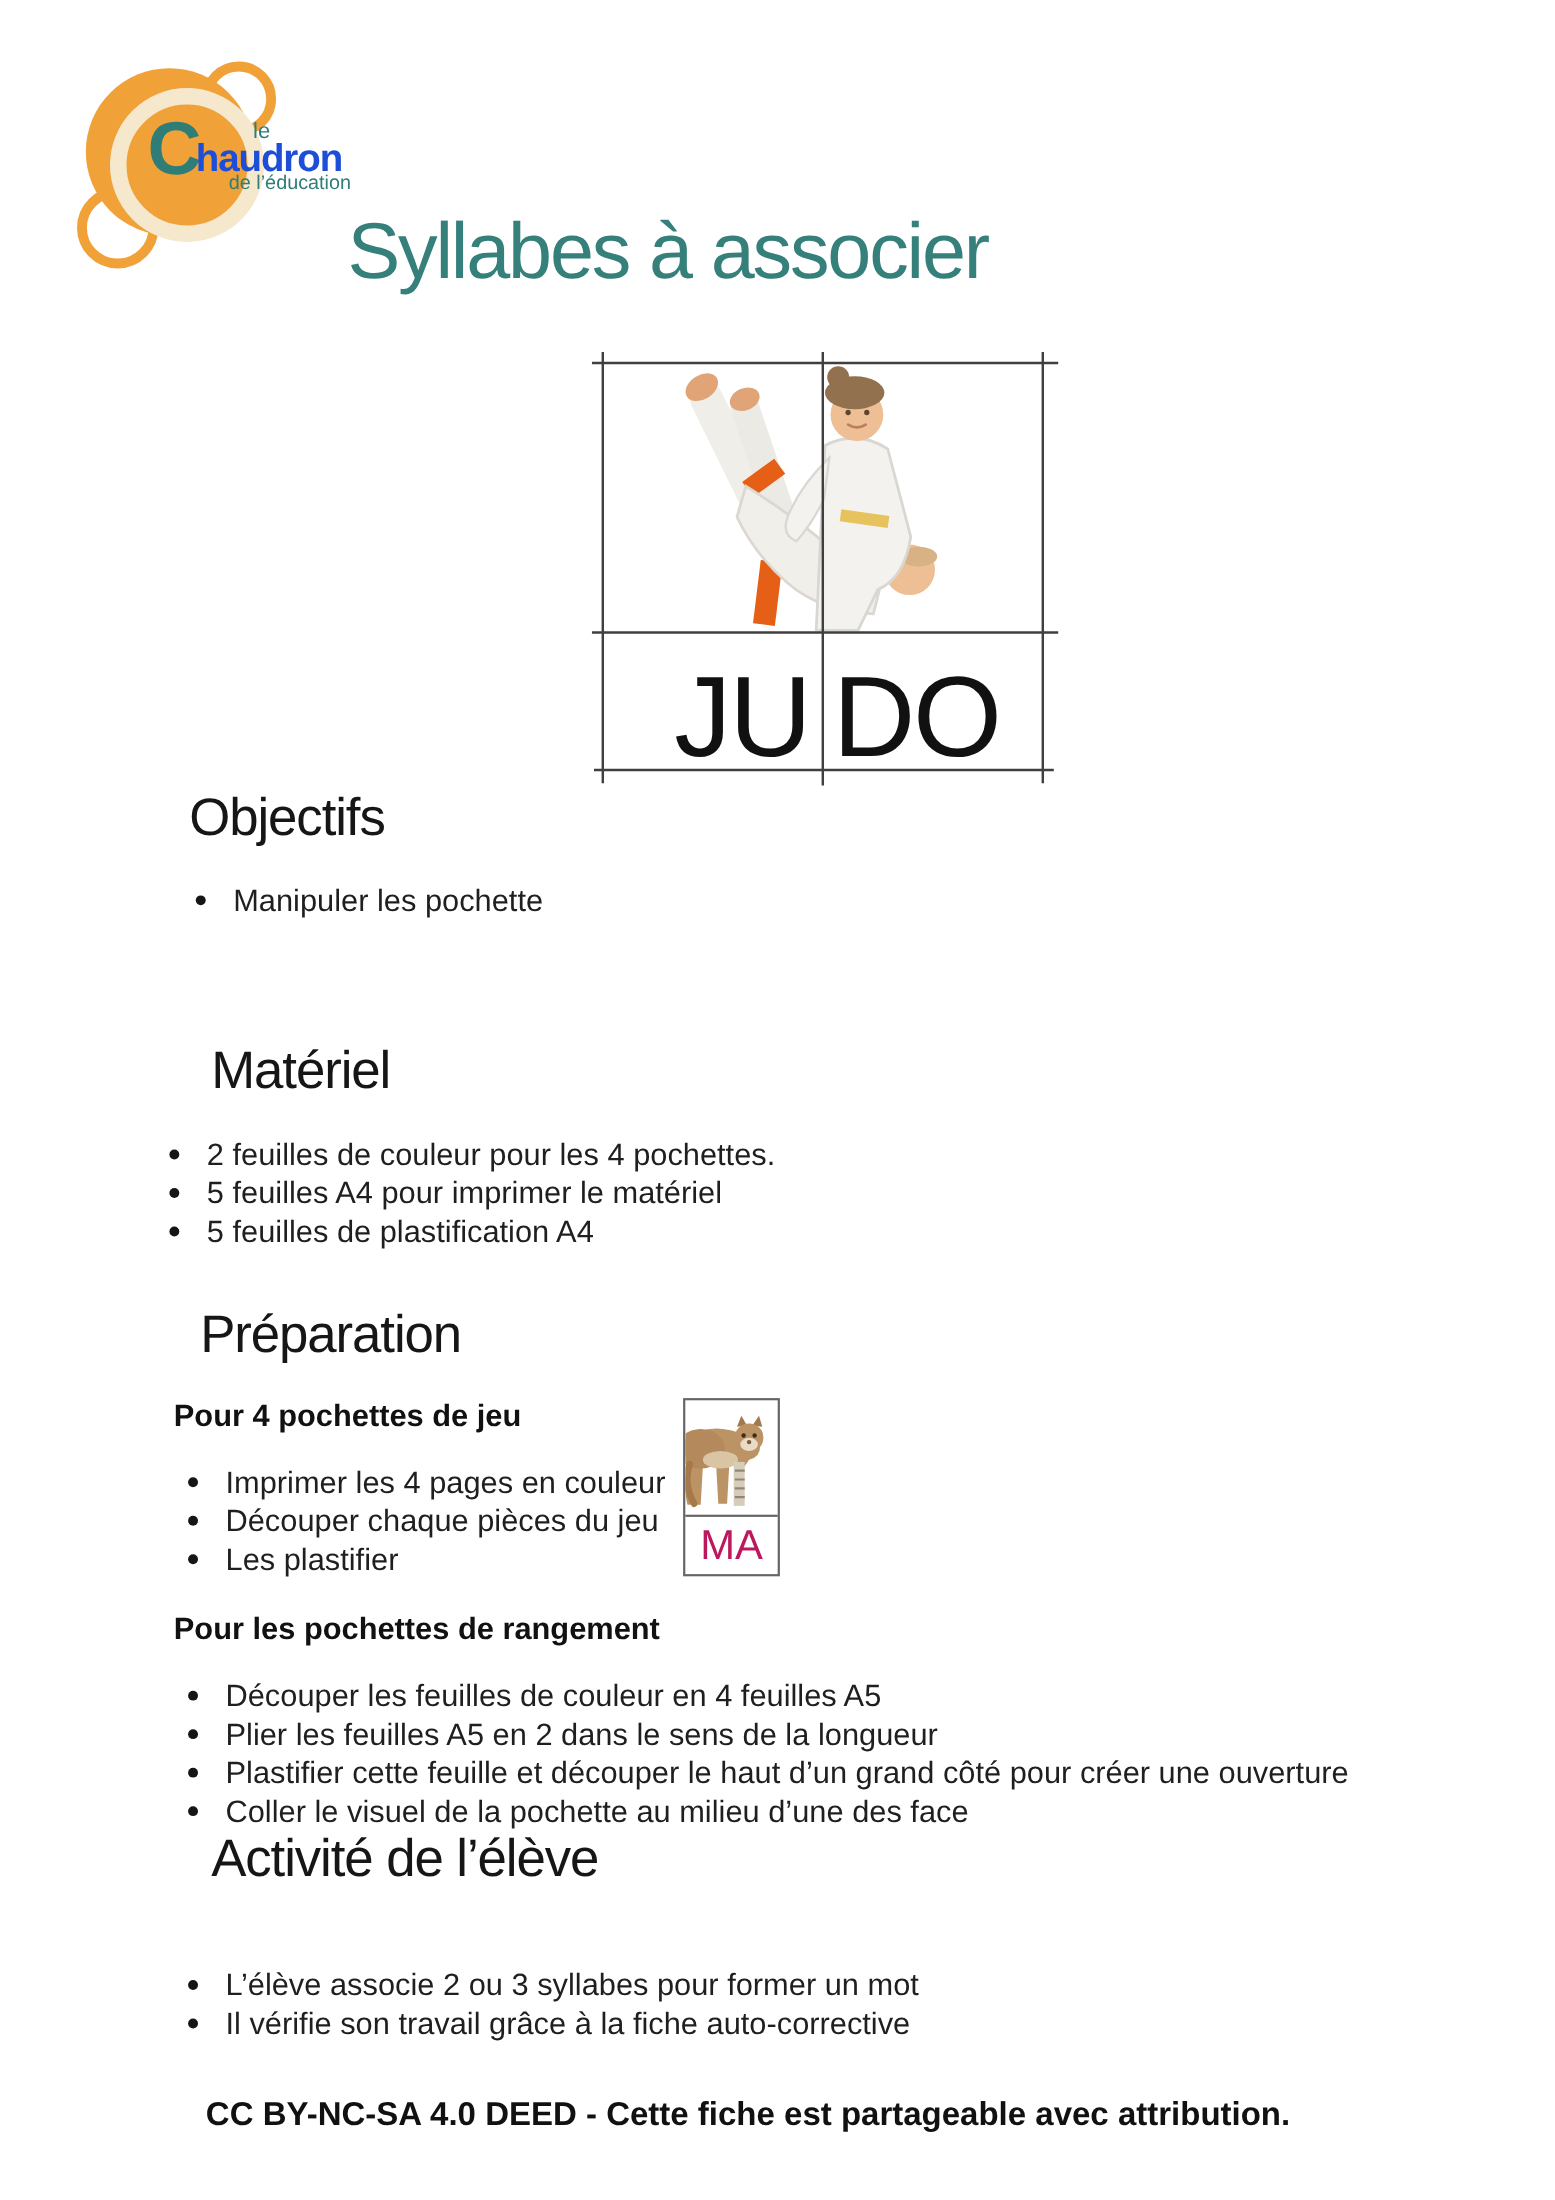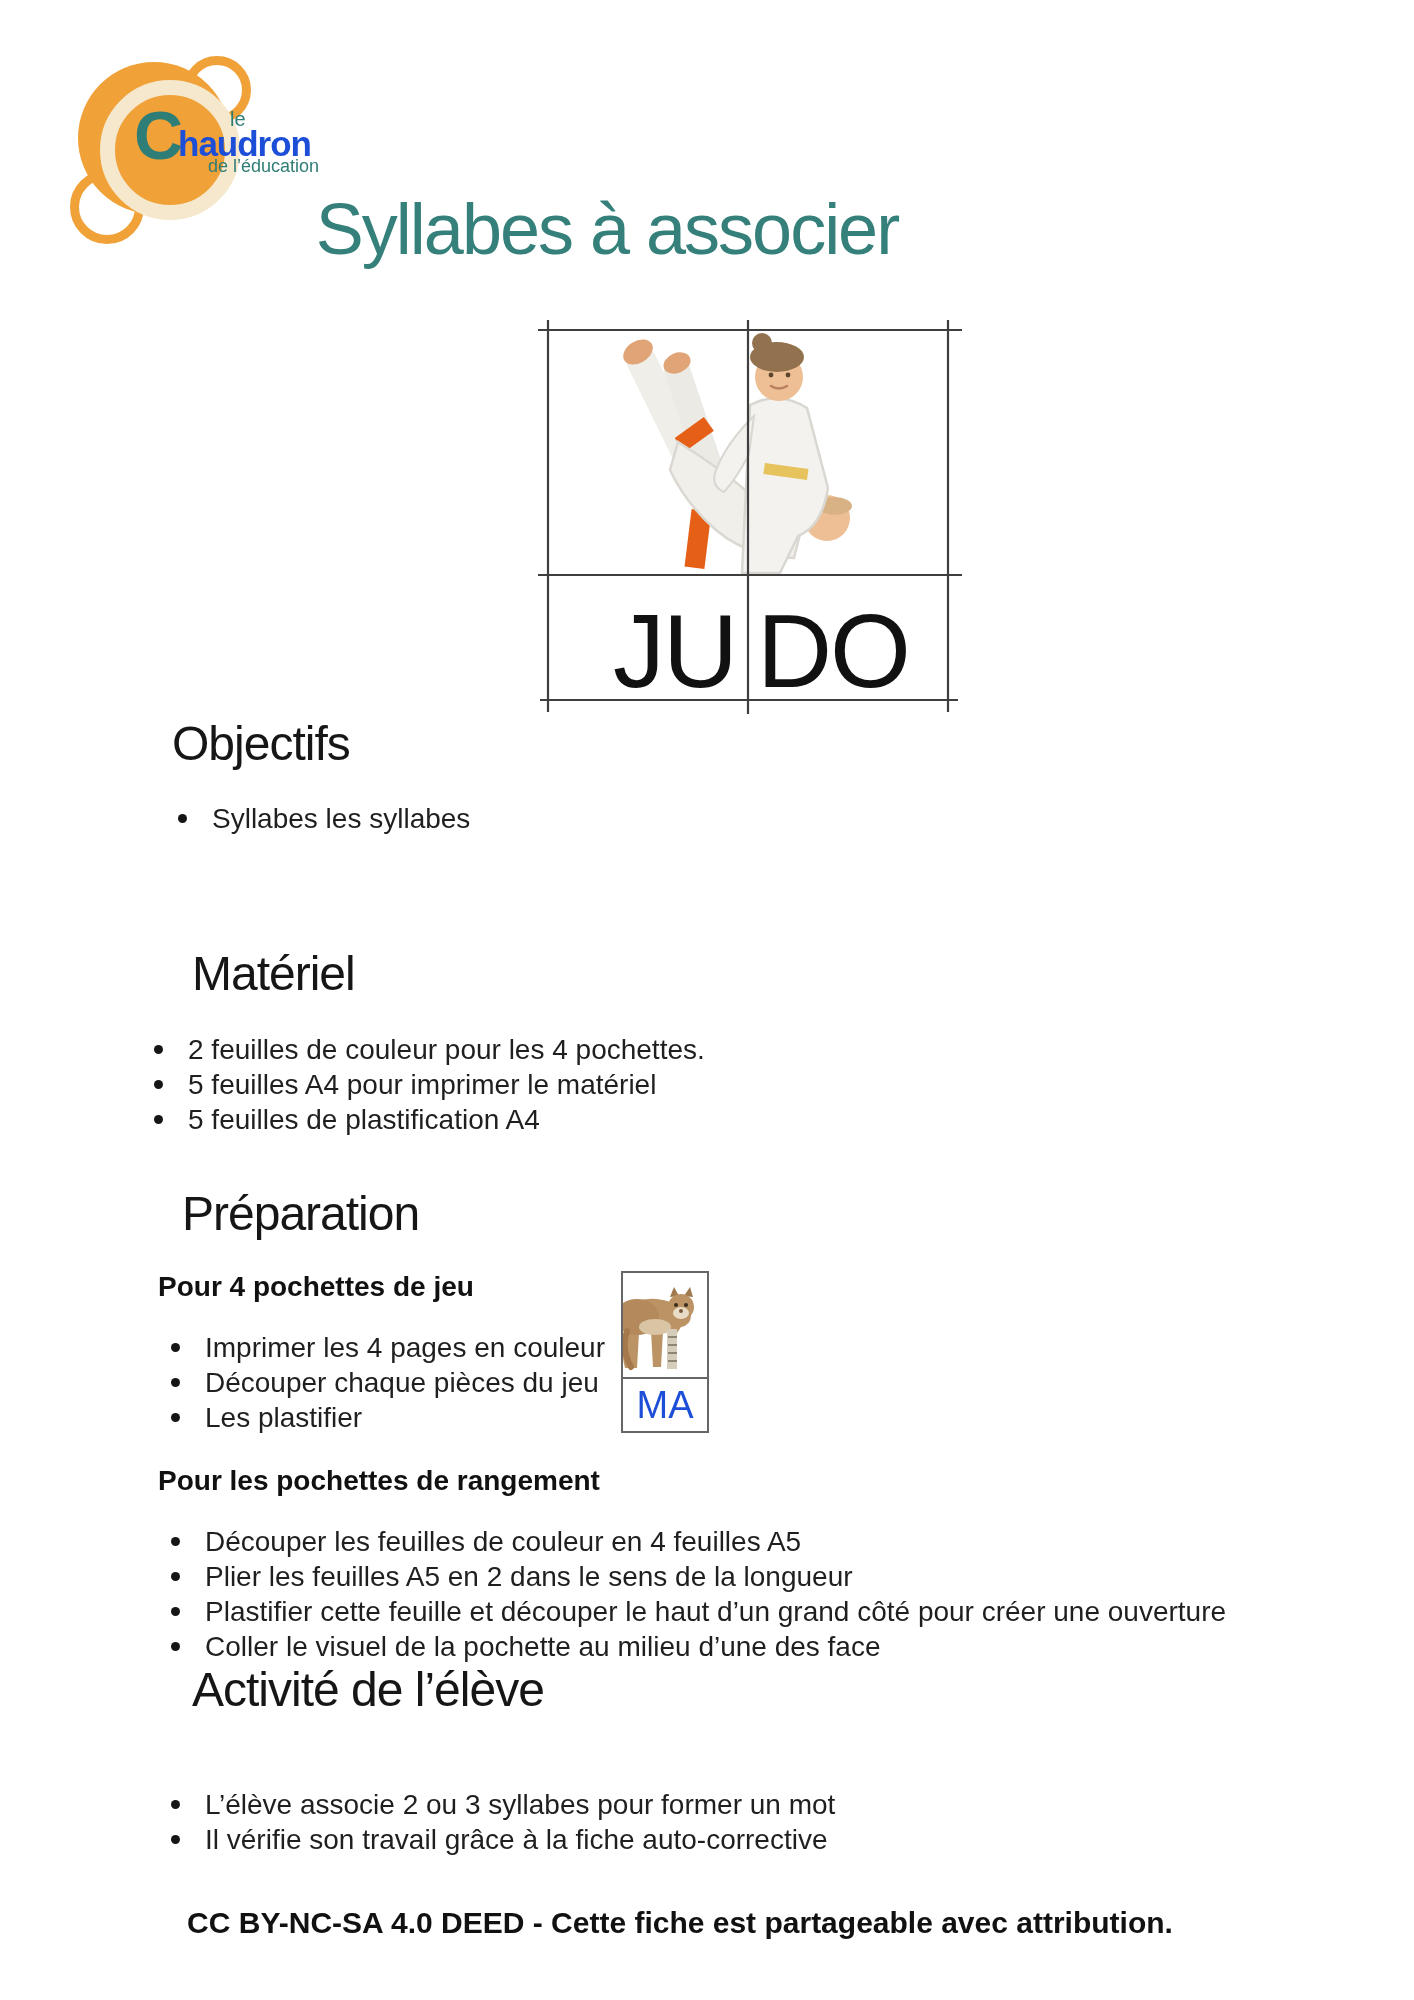--- a/index.html
+++ b/index.html
@@ -61,21 +61,21 @@
 
   .sublabel { position:absolute; font-size:28px; font-weight:bold; color:#111111; line-height:1.1; }
   .sublabel-1 { left:158px; top:1272px; }
   .sublabel-2 { left:158px; top:1466px; }
 
   
   .puma-card { position:absolute; left:621px; top:1271px; width:88px; height:162px;
     border:2px solid #666; box-sizing:border-box; background:#fff; }
   .puma-photo { width:100%; height:104px; border-bottom:2px solid #666; box-sizing:content-box; overflow:hidden; }
   .puma-label { width:100%; height:52px; display:flex; align-items:center; justify-content:center;
-    font-size:38px; color:#1d4ed8; }
+    font-size:38px; color:#be185d; }
 
   
   .footer {
     position:absolute; top:1906px; left:0; width:1360px; text-align:center;
     font-size:30px; font-weight:bold; color:#111111;
   }
 </style>
 </head>
 <body>
 
@@ -145,21 +145,21 @@
         <line x1="410" y1="0" x2="410" y2="392"></line>
       </g>
 
       <text class="syllable-text" x="198" y="367" text-anchor="end">JU</text>
       <text class="syllable-text" x="219" y="367" text-anchor="start">DO</text>
     </svg>
   </div>
 
   <div class="h2 h2-objectifs">Objectifs</div>
   <ul class="blist list-objectifs">
-    <li>Syllabes les syllabes</li>
+    <li>Manipuler les pochette</li>
   </ul>
 
   <div class="h2 h2-materiel">Matériel</div>
   <ul class="blist list-materiel">
     <li>2 feuilles de couleur pour les 4 pochettes.</li>
     <li>5 feuilles A4 pour imprimer le matériel</li>
     <li>5 feuilles de plastification A4</li>
   </ul>
 
   <div class="h2 h2-preparation">Préparation</div>

